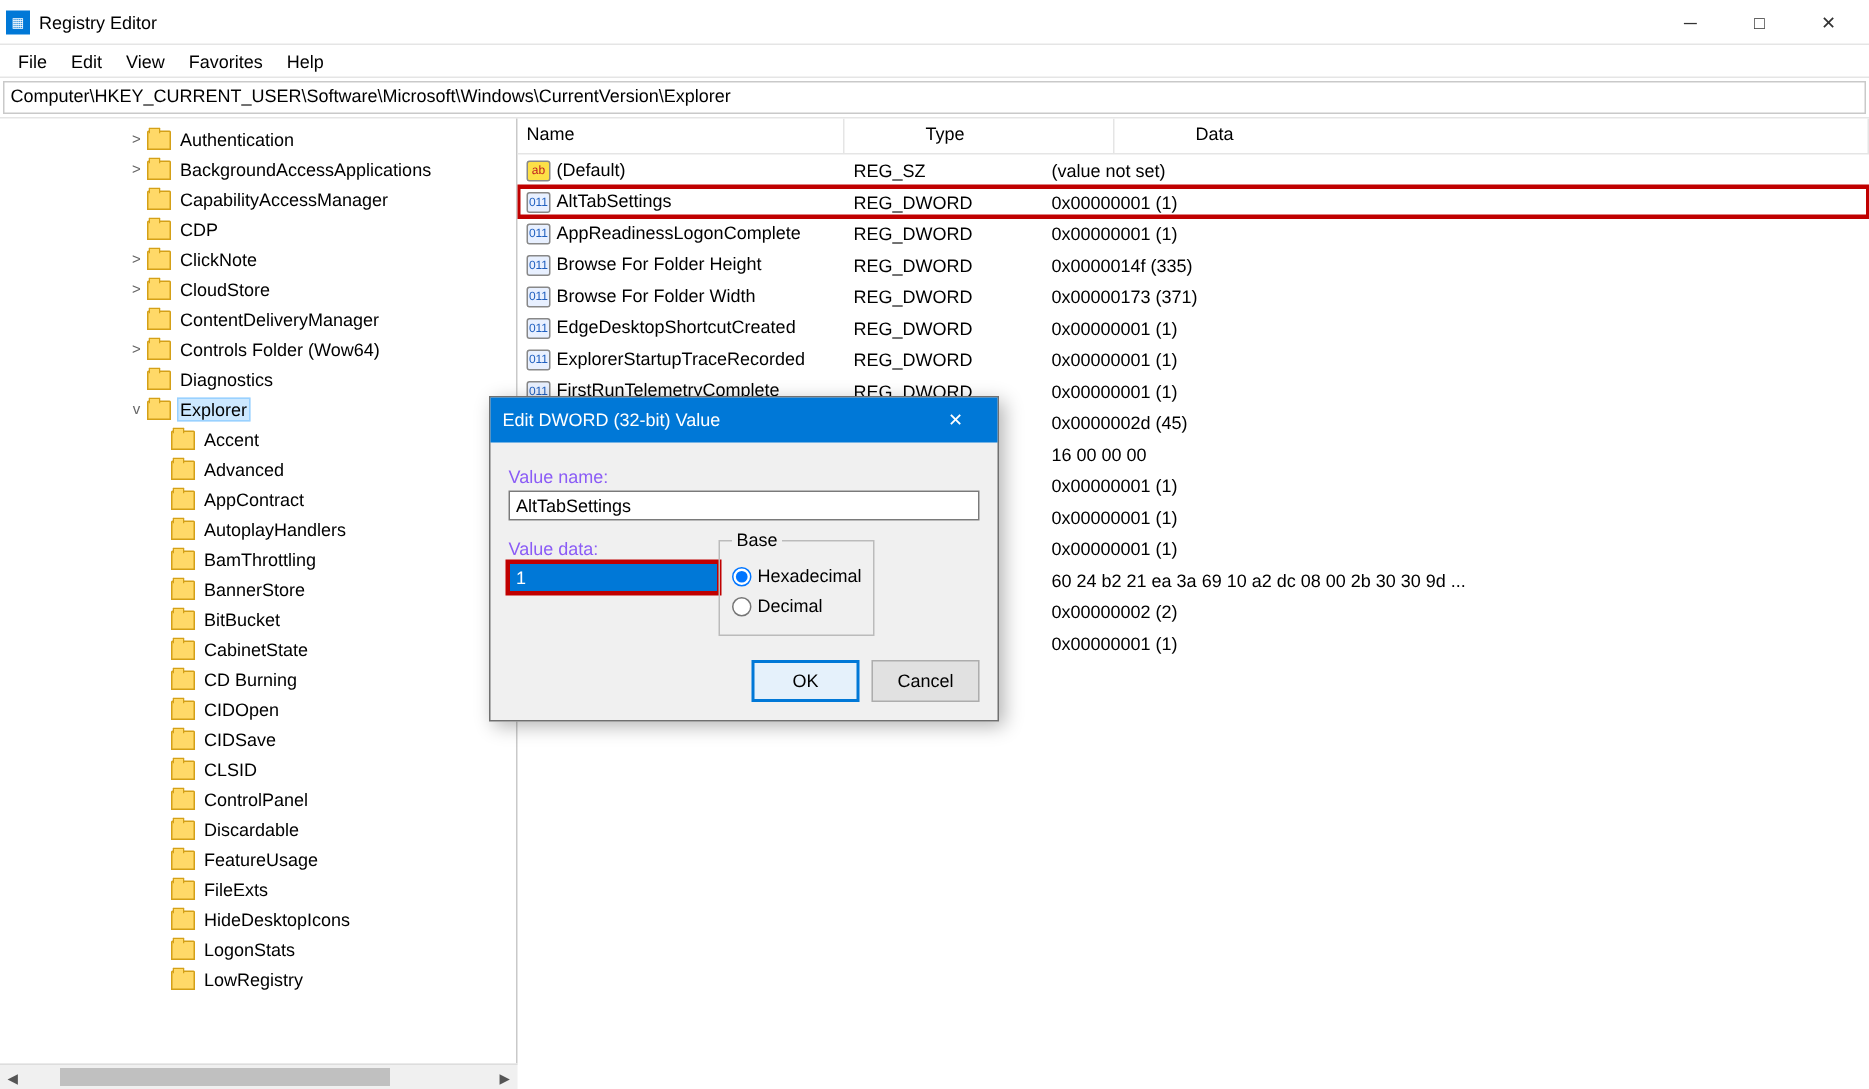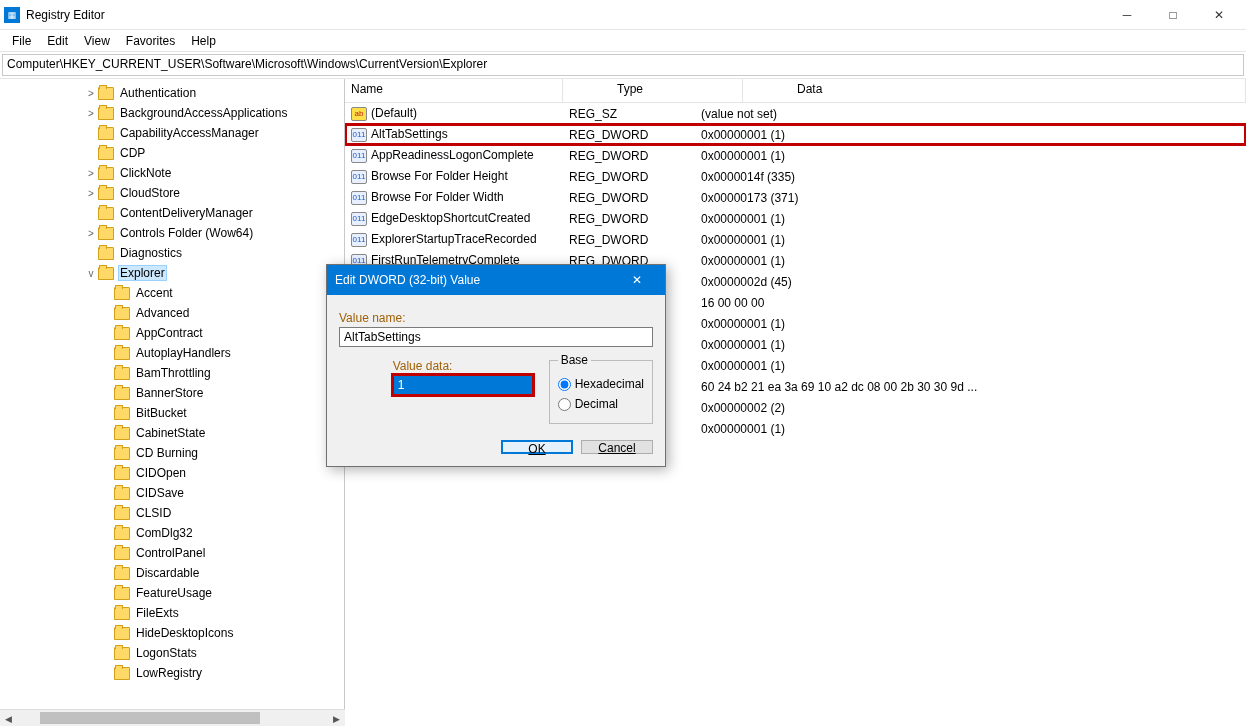--- a/index.html
+++ b/index.html
@@ -46,32 +46,32 @@
 .hscroll { position:absolute; bottom:0; left:0; width:345px; height:17px; background:#f0f0f0; border-top:1px solid #ddd;}
 .hscroll .thumb{ position:absolute; left:40px; width:220px; top:2px; bottom:2px; background:#c0c0c0;}
 .hscroll .arr{ width:17px; height:17px; position:absolute; top:0; display:flex;align-items:center;justify-content:center; color:#555; font-size:9px;}
 
 
 .dialog { position: absolute; left: 326px; top: 264px; width: 340px; background: #f0f0f0; border: 1px solid #707070; box-shadow: 3px 3px 12px rgba(0,0,0,0.3); }
 .dialog .dlg-title { height: 30px; background: #0078d7; color: #fff; display: flex; align-items: center; padding: 0 8px; gap: 42px; }
 .dialog .dlg-title .dlg-txt{flex:1;}
 .dialog .dlg-close { width: 40px; height:30px; display:inline-flex; align-items:center; justify-content:center; color:#fff;}
 .dialog .dlg-body { padding: 10px 12px 12px; }
-.dlg-label { margin: 6px 0 2px; color:#a16207;}
+.dlg-label { margin: 6px 0 2px; color:#8b5cf6;}
 .dlg-input { width: 100%; border: 1px solid #7a7a7a; background:#fff; padding: 2px 4px; height:20px; }
 .dlg-input[readonly]{ background:#fff; color:#000;}
 .dlg-input.narrow{ width:140px;}
 .dlg-input.highlighted{ outline:3px solid #c00000; outline-offset:-1px;}
 .dlg-input.sel{ background:#0078d7; color:#fff;}
 .fieldset { border:1px solid #bbb; padding:4px 8px 6px; }
 .fieldset legend{ padding:0 3px;}
 .radio-row{ display:flex; align-items:center; gap:4px; margin:6px 0;}
-.dlg-cols{ display:flex; gap:16px; align-items:flex-start; margin-top:6px;justify-content:flex-end;}
+.dlg-cols{ display:flex; gap:0; align-items:flex-start; margin-top:6px;}
 .dlg-buttons{ display:flex; gap:8px; justify-content:flex-end; margin-top:16px;}
-.dlg-btn{ width:72px; height:14px; background:#e1e1e1; border:1px solid #adadad;text-decoration:underline; }
+.dlg-btn{ width:72px; height:28px; background:#e1e1e1; border:1px solid #adadad; }
 .dlg-btn.default{ border:2px solid #0078d7; background:#e5f1fb;}
 </style>
 </head>
 <body>
 
 <div class="titlebar">
   <span class="app-icon">▦</span>
   <span class="title">Registry Editor</span>
   <span class="win-btn">─</span>
   <span class="win-btn">□</span>
@@ -193,25 +193,20 @@
         </div>
         <div class="tree-row ind2">
           <span class="exp"></span>
           <span class="fld"></span>
           <span class="lbl">CIDSave</span>
         </div>
         <div class="tree-row ind2">
           <span class="exp"></span>
           <span class="fld"></span>
           <span class="lbl">CLSID</span>
-        </div>
-        <div class="tree-row ind2">
-          <span class="exp"></span>
-          <span class="fld"></span>
-          <span class="lbl">ComDlg32</span>
         </div>
         <div class="tree-row ind2">
           <span class="exp"></span>
           <span class="fld"></span>
           <span class="lbl">ControlPanel</span>
         </div>
         <div class="tree-row ind2">
           <span class="exp"></span>
           <span class="fld"></span>
           <span class="lbl">Discardable</span>

